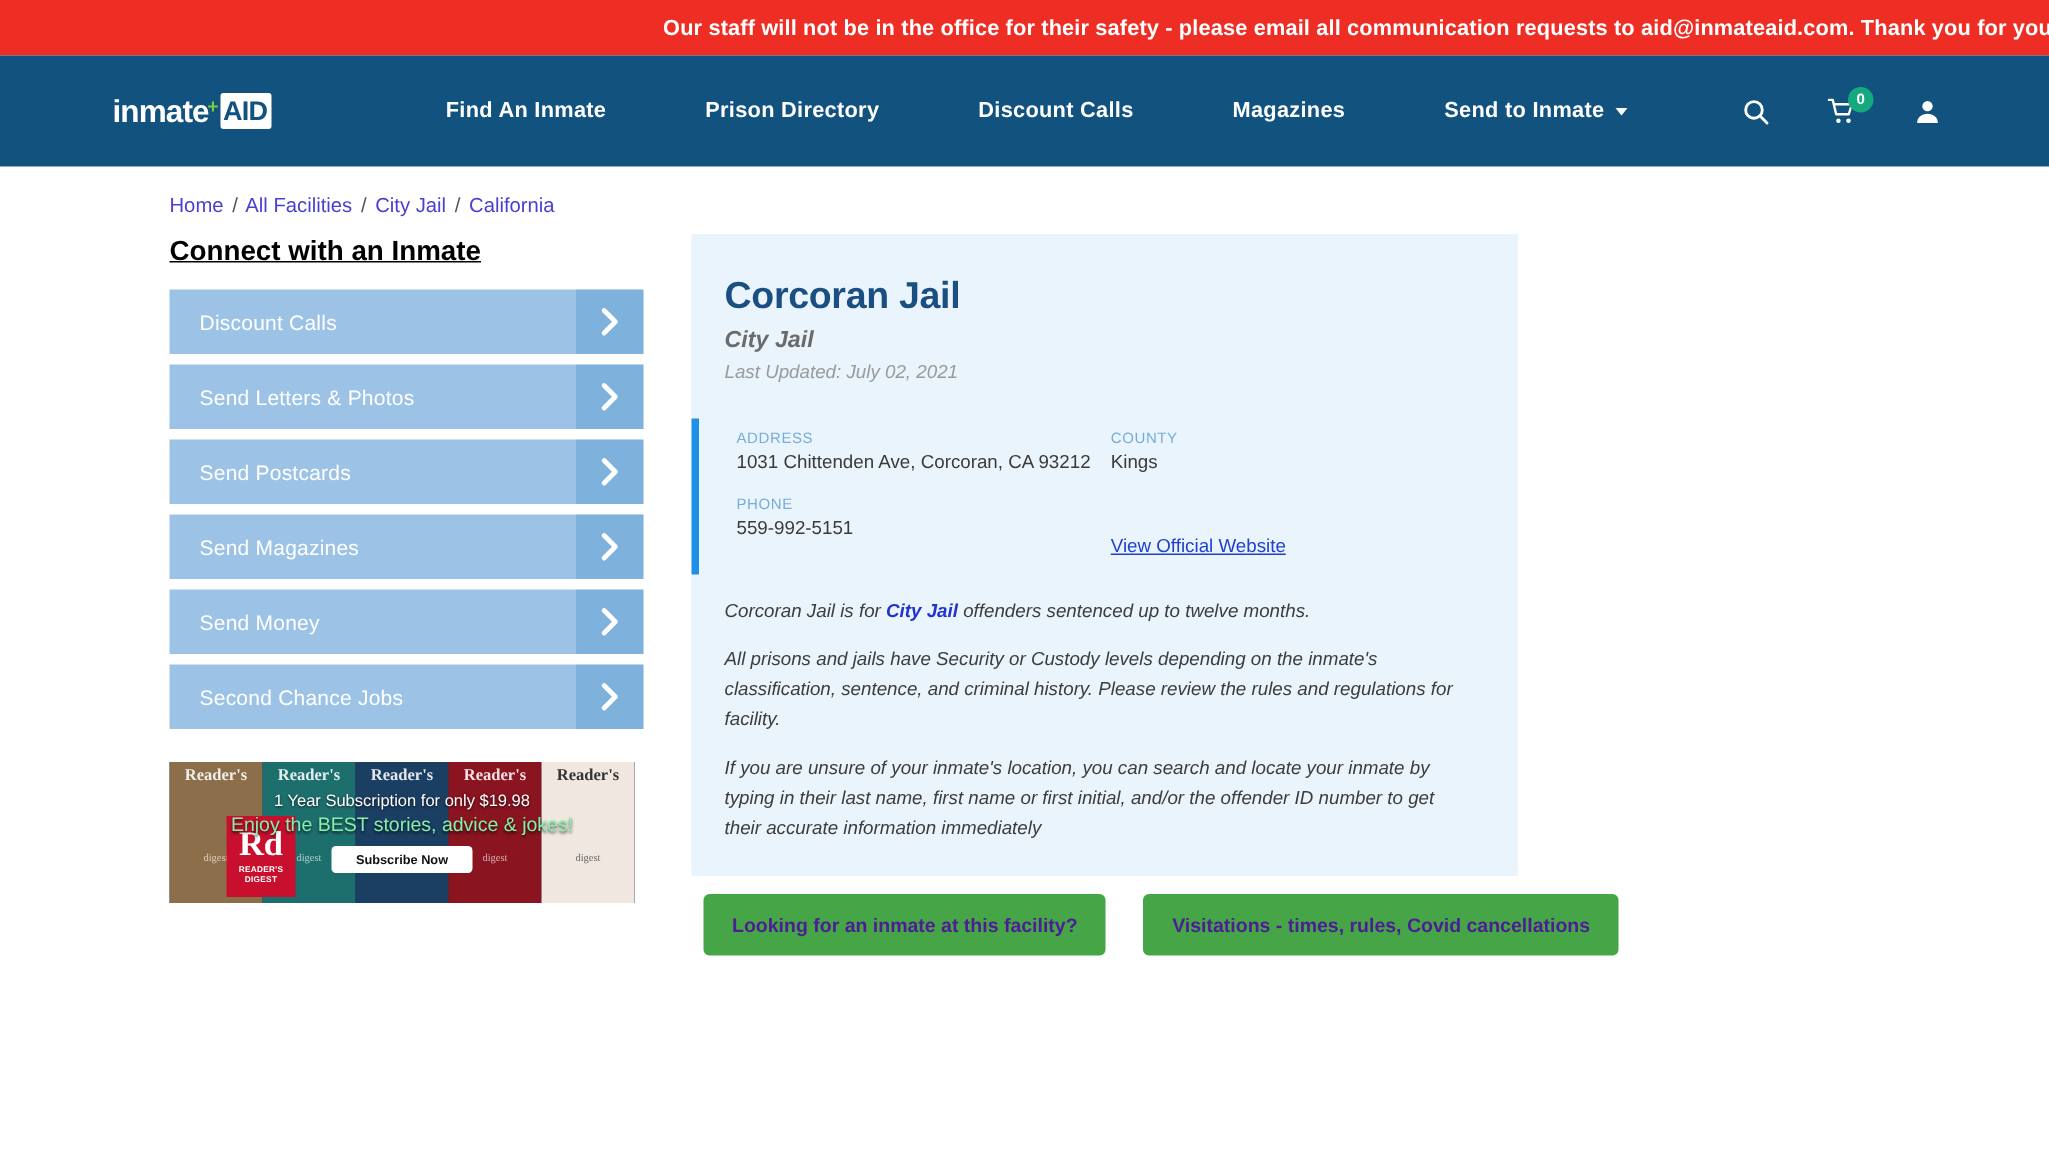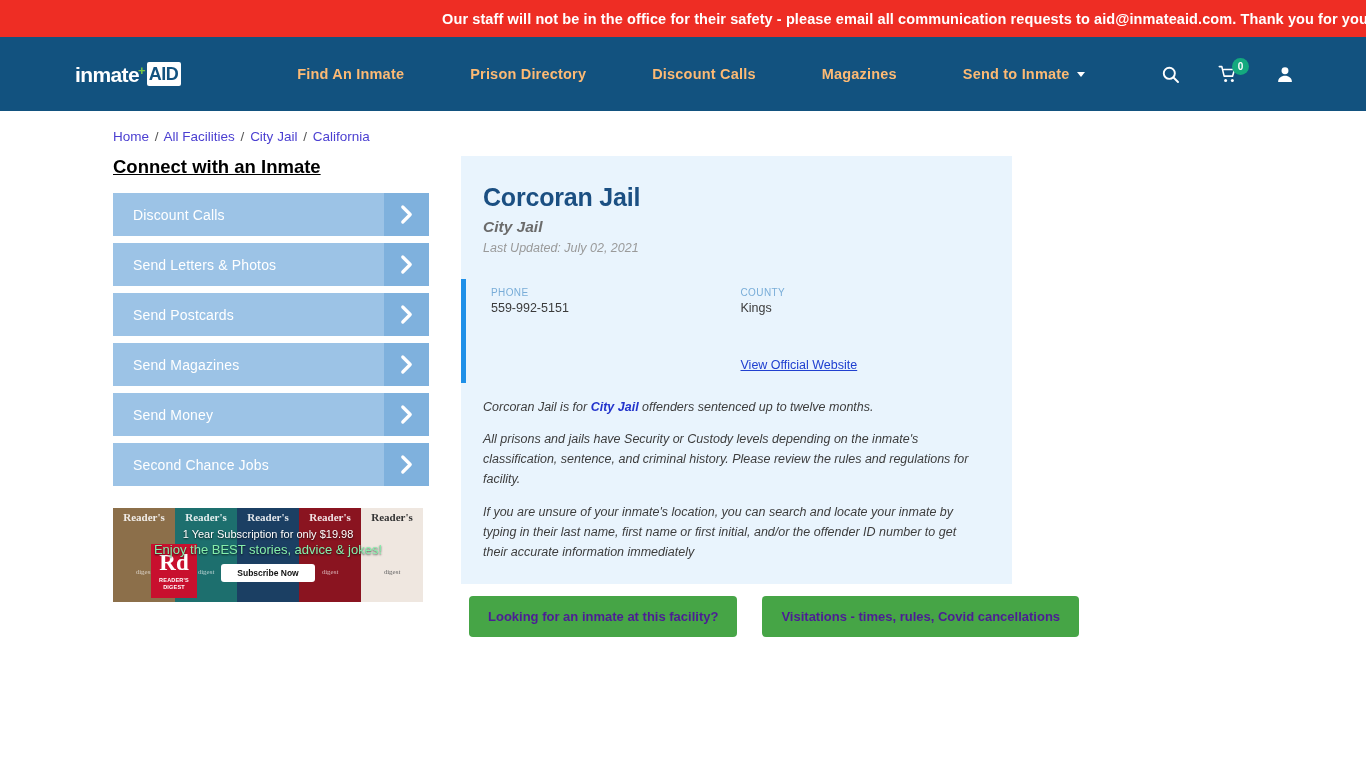--- a/index.html
+++ b/index.html
@@ -73,21 +73,21 @@
     margin-left: 1px;
   }
 
   .nav-links {
     display: flex;
     align-items: center;
     margin-left: 116px;
     gap: 0;
   }
   .nav-link {
-    color: #fdba74;
+    color: #ffffff;
     font-size: 14.5px;
     font-weight: bold;
     text-decoration: none;
     letter-spacing: .2px;
     white-space: nowrap;
     cursor: pointer;
   }
   .nav-link + .nav-link { margin-left: 66px; }
   .nav-dropdown { display: flex; align-items: center; gap: 7px; }
   .caret {
@@ -567,20 +567,24 @@
       <section class="facility-card">
 
         <div class="card-head">
           <h1 class="facility-name">Corcoran Jail</h1>
           <div class="facility-type">City Jail</div>
           <div class="facility-updated">Last Updated: July 02, 2021</div>
         </div>
 
         <div class="info-block">
           <div class="info-col">
+            <div class="info-field">
+              <div class="info-label">ADDRESS</div>
+              <div class="info-value">1031 Chittenden Ave, Corcoran, CA 93212</div>
+            </div>
             <div class="info-field">
               <div class="info-label">PHONE</div>
               <div class="info-value">559-992-5151</div>
             </div>
           </div>
           <div class="info-col">
             <div class="info-field">
               <div class="info-label">COUNTY</div>
               <div class="info-value">Kings</div>
             </div>

